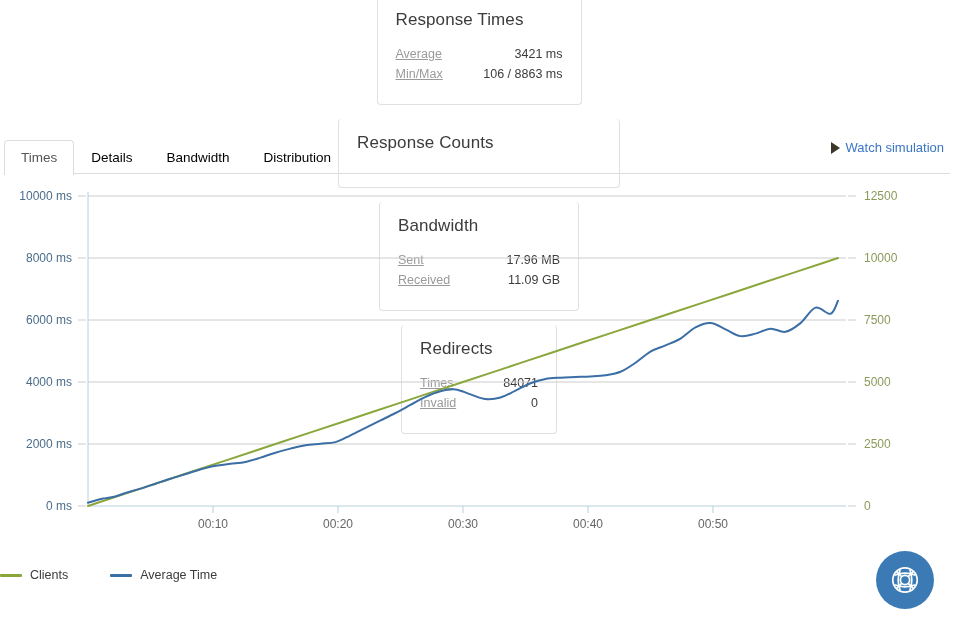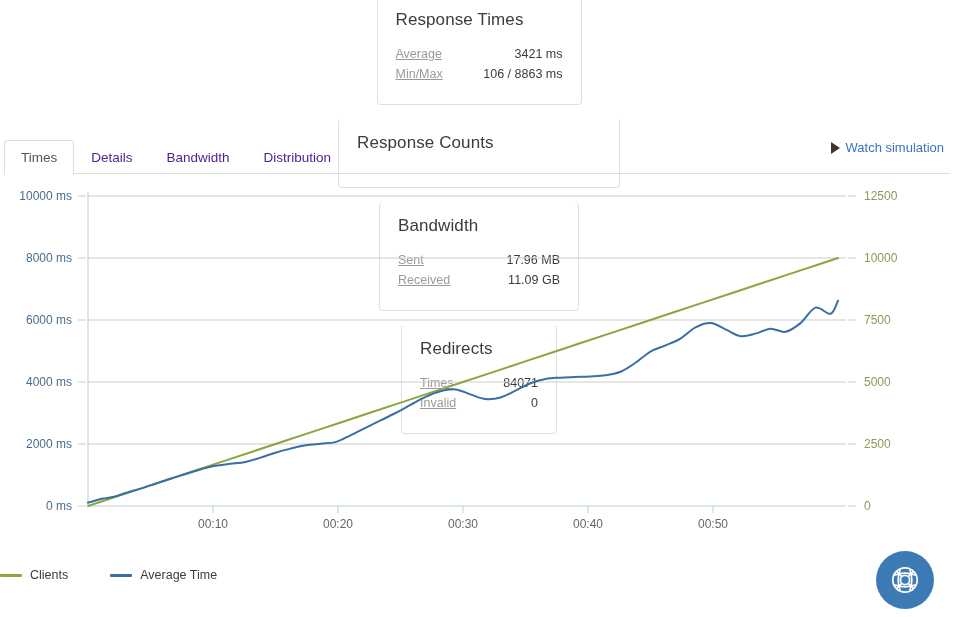--- a/index.html
+++ b/index.html
@@ -92,21 +92,21 @@
   }
   .tabs {
     display: flex;
     align-items: flex-end;
     height: 48px;
     position: relative;
     z-index: 2;
   }
   .tab {
     font-size: 13.5px;
-    color: #4c1d95;
+    color: #000000;
     padding: 9px 16px;
     line-height: 16px;
     border: 1px solid transparent;
     border-bottom: none;
     border-radius: 4px 4px 0 0;
     cursor: pointer;
     position: relative;
     top: 1px;
     background: transparent;
   }

